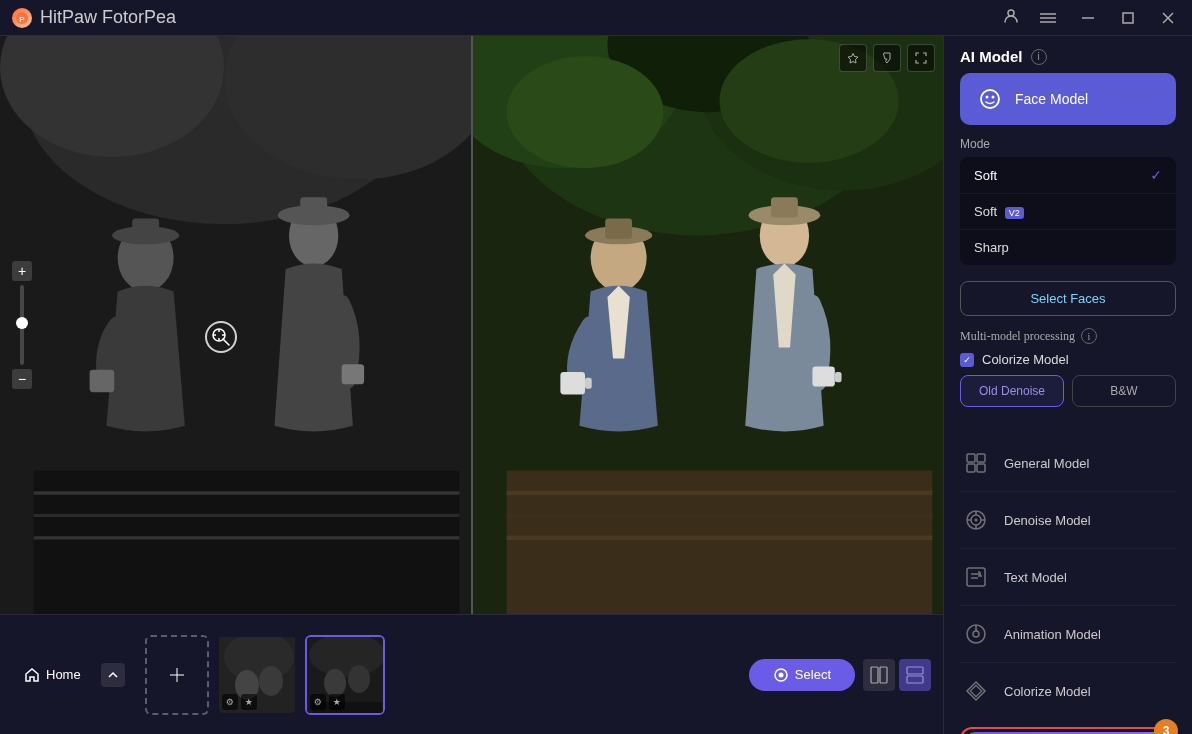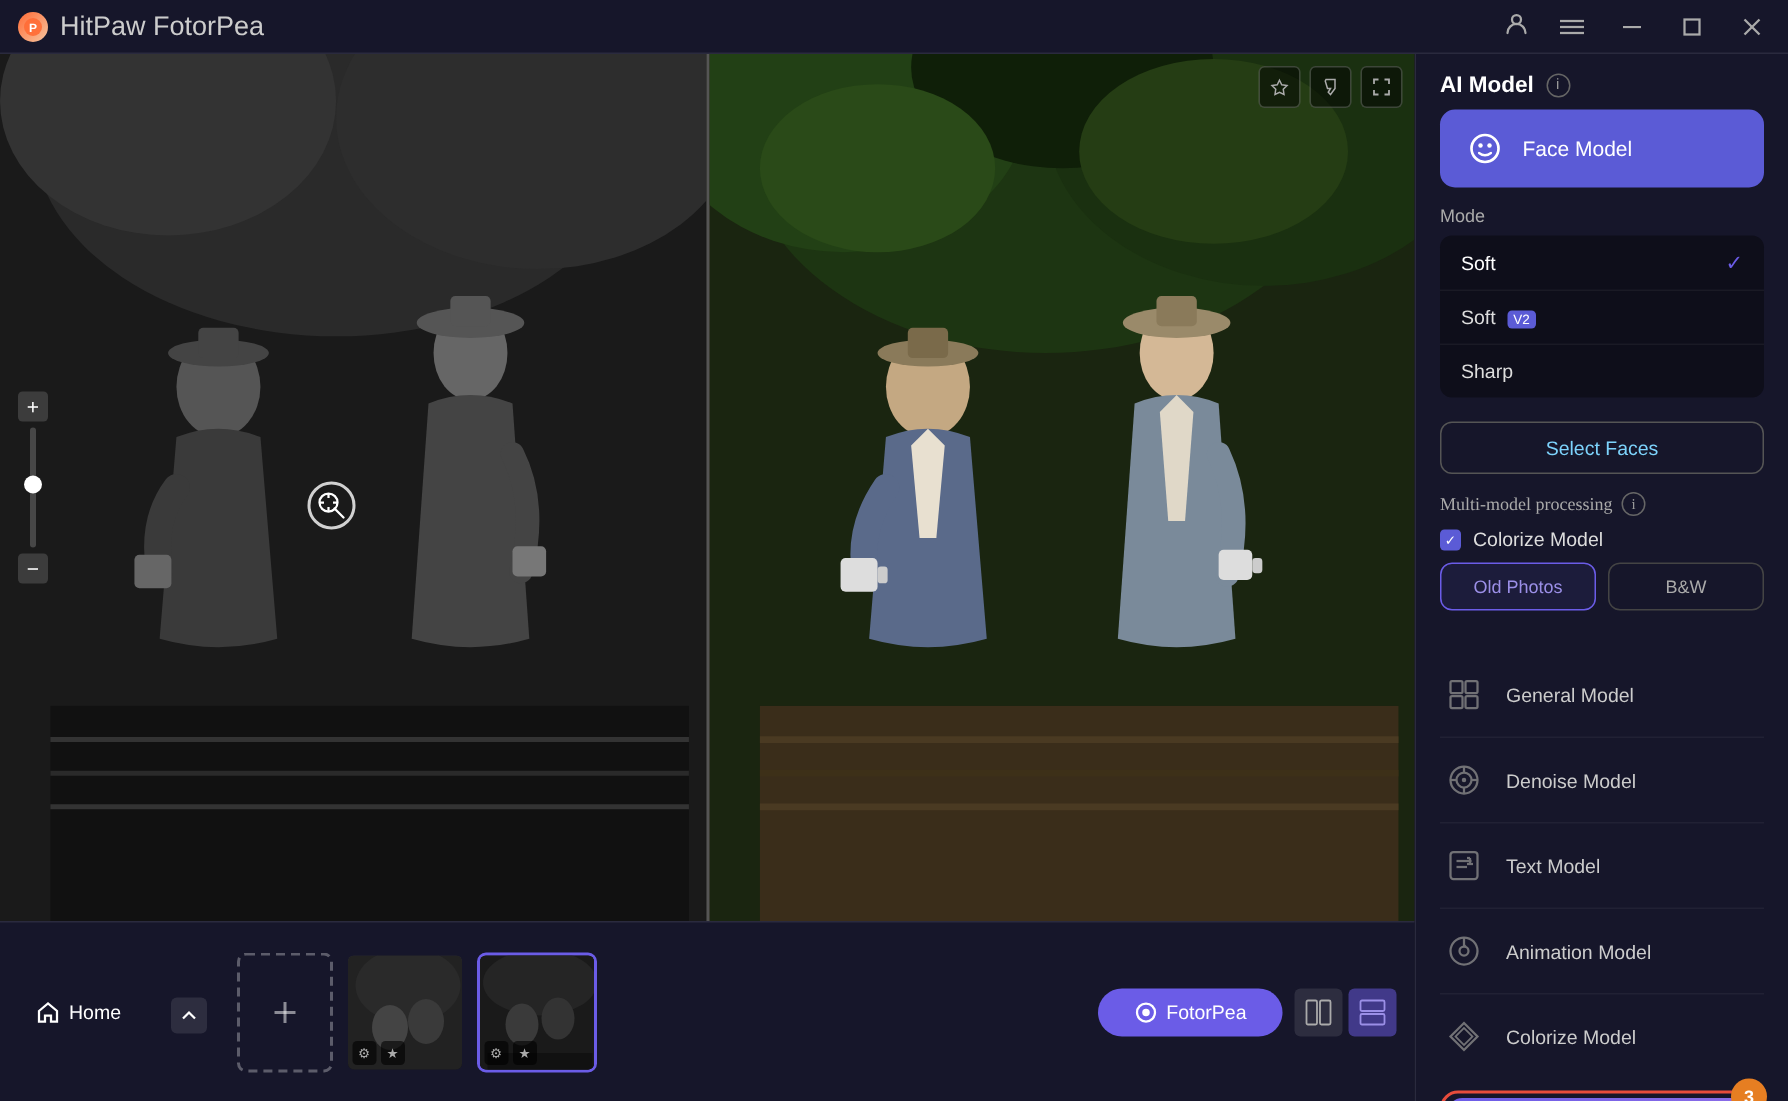--- a/index.html
+++ b/index.html
@@ -203,22 +203,22 @@
       height: 120px;
       background: #16162a;
       border-top: 1px solid #2a2a3e;
       display: flex;
       align-items: center;
       padding: 8px 12px;
       gap: 8px;
     }
     .bottom-left {
       display: flex;
-      align-items: flex-end;
-      gap: 21px;
+      align-items: center;
+      gap: 8px;
     }
     .home-btn {
       display: flex;
       align-items: center;
       gap: 6px;
       padding: 6px 12px;
       background: transparent;
       border: none;
       color: #fff;
       cursor: pointer;
@@ -811,21 +811,21 @@
             <div class="thumb-icon">★</div>
           </div>
         </div>
       </div>
 
       <button class="preview-btn">
         <svg width="16" height="16" viewBox="0 0 16 16" fill="none">
           <circle cx="8" cy="8" r="6" stroke="white" stroke-width="1.5"></circle>
           <circle cx="8" cy="8" r="2.5" fill="white"></circle>
         </svg>
-        <span>FotorPea</span>
+        <span>Select</span>
       </button>
 
       <div class="view-toggle">
         <button class="view-btn">
           <svg width="18" height="18" viewBox="0 0 18 18" fill="none">
             <rect x="1" y="1" width="7" height="16" rx="1" stroke="#aaa" stroke-width="1.2"></rect>
             <rect x="10" y="1" width="7" height="16" rx="1" stroke="#aaa" stroke-width="1.2"></rect>
           </svg>
         </button>
         <button class="view-btn active">
@@ -883,21 +883,21 @@
     <div class="multi-model-section">
       <div class="multi-model-header">
         <span class="multi-model-title">Multi-model processing</span>
         <div class="info-icon">i</div>
       </div>
       <div class="colorize-row">
         <div class="checkbox">✓</div>
         <span class="colorize-label">Colorize Model</span>
       </div>
       <div class="photo-toggle">
-        <button class="photo-toggle-btn active">Old Photos</button>
+        <button class="photo-toggle-btn active">Old Denoise</button>
         <button class="photo-toggle-btn">B&amp;W</button>
       </div>
     </div>
 
     <div class="divider"></div>
 
     <div class="model-list">
 
       <div class="model-item">
         <div class="model-icon">

